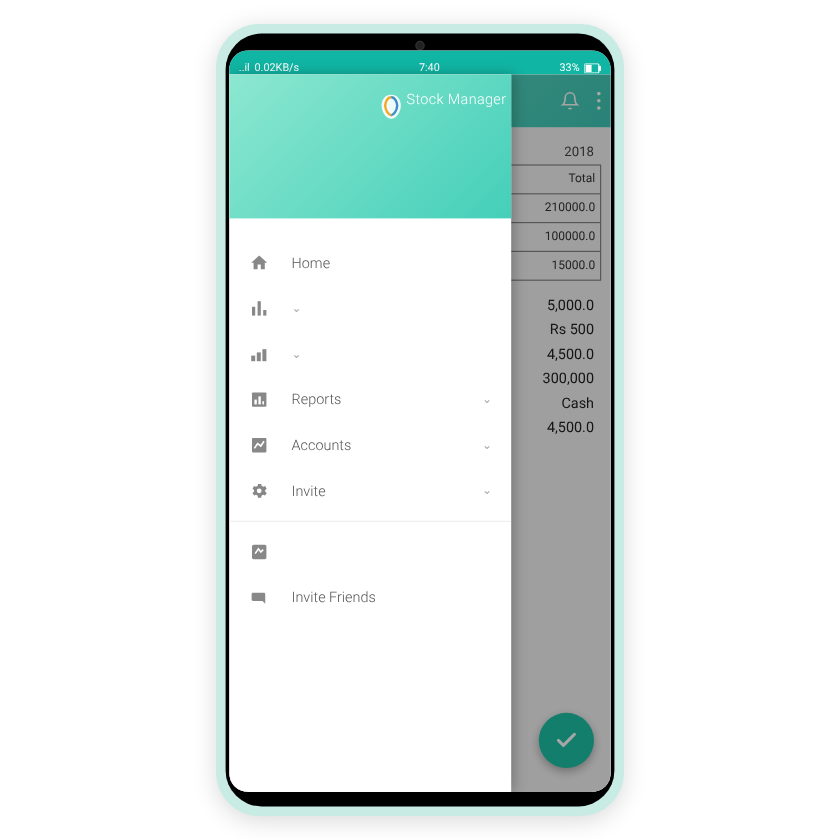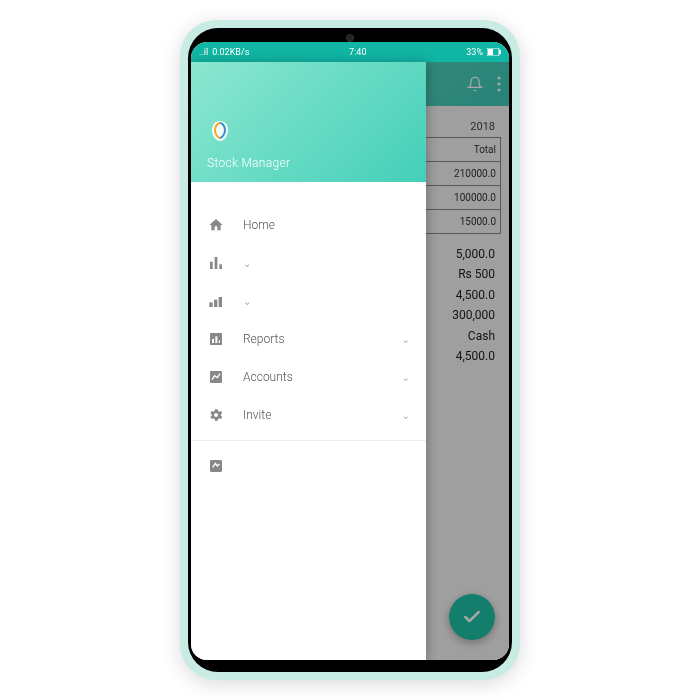--- a/index.html
+++ b/index.html
@@ -48,21 +48,21 @@
     overflow: hidden;
     position: relative;
   }
   
   .status-bar {
     height: 20px;
     background: #11b5a4;
     color: #fff;
     font-size: 9px;
     display: flex;
-    align-items: center;
+    align-items: flex-end;
     justify-content: space-between;
     padding: 0 8px;
   }
   .status-left, .status-right { display: flex; align-items: center; gap: 4px; }
   
   .main-content {
     position: absolute;
     top: 20px; left: 0; right: 0; bottom: 0;
     background: #f5f5f5;
   }
@@ -142,42 +142,41 @@
     background: #fff;
     box-shadow: 2px 0 10px rgba(0,0,0,0.25);
     display: flex;
     flex-direction: column;
   }
   .drawer-header {
     height: 120px;
     background: linear-gradient(135deg, #8ce7d0 0%, #44cfb9 100%);
     padding: 14px 4px 12px 16px;
     display: flex;
-    flex-direction: column;
+    flex-direction: row;
     justify-content: flex-end;
     color: #fff;
   }
   .drawer-logo {
     width: 26px;
     height: 26px;
     margin-bottom: 12px;
     display: flex;
     align-items: center;
     justify-content: center;
   }
   .drawer-title {
     font-size: 12px;
     font-weight: 300;
     letter-spacing: 0.3px;
   }
   .drawer-list {
     flex: 1;
     overflow-y: auto;
-    padding: 4px 0;
-    margin-top: 20px;
+    padding: 18px 0;
   }
   .drawer-item {
     display: flex;
     align-items: center;
     padding: 10px 16px;
     gap: 18px;
     font-size: 12px;
     color: #555;
     font-weight: 300;
   }
@@ -362,19 +361,27 @@
 
           <div class="drawer-item">
             <span class="icon">
               <svg width="16" height="16" viewBox="0 0 24 24" fill="#888">
                   <rect x="3" y="3" width="18" height="18" rx="2"></rect>
                   <path d="M7 14 L11 8 L14 12 L17 9" fill="none" stroke="#fff" stroke-width="2"></path>
                 </svg>
             </span>
           </div>
 
+          <div class="drawer-item">
+            <span class="icon">
+              <svg width="16" height="16" viewBox="0 0 24 24" fill="#888">
+                  <path d="M21 6h-18c-1 0-2 1-2 2v8c0 1 1 2 2 2h14l4 4v-14c0-1-1-2-2-2z" transform="scale(0.85) translate(2,1)"></path>
+                </svg>
+            </span>
+            <span class="label">Invite Friends</span>
+          </div>
 
         </div>
       </div>
 
     </div>
   </div>
 </div>
 
 </body></html>

